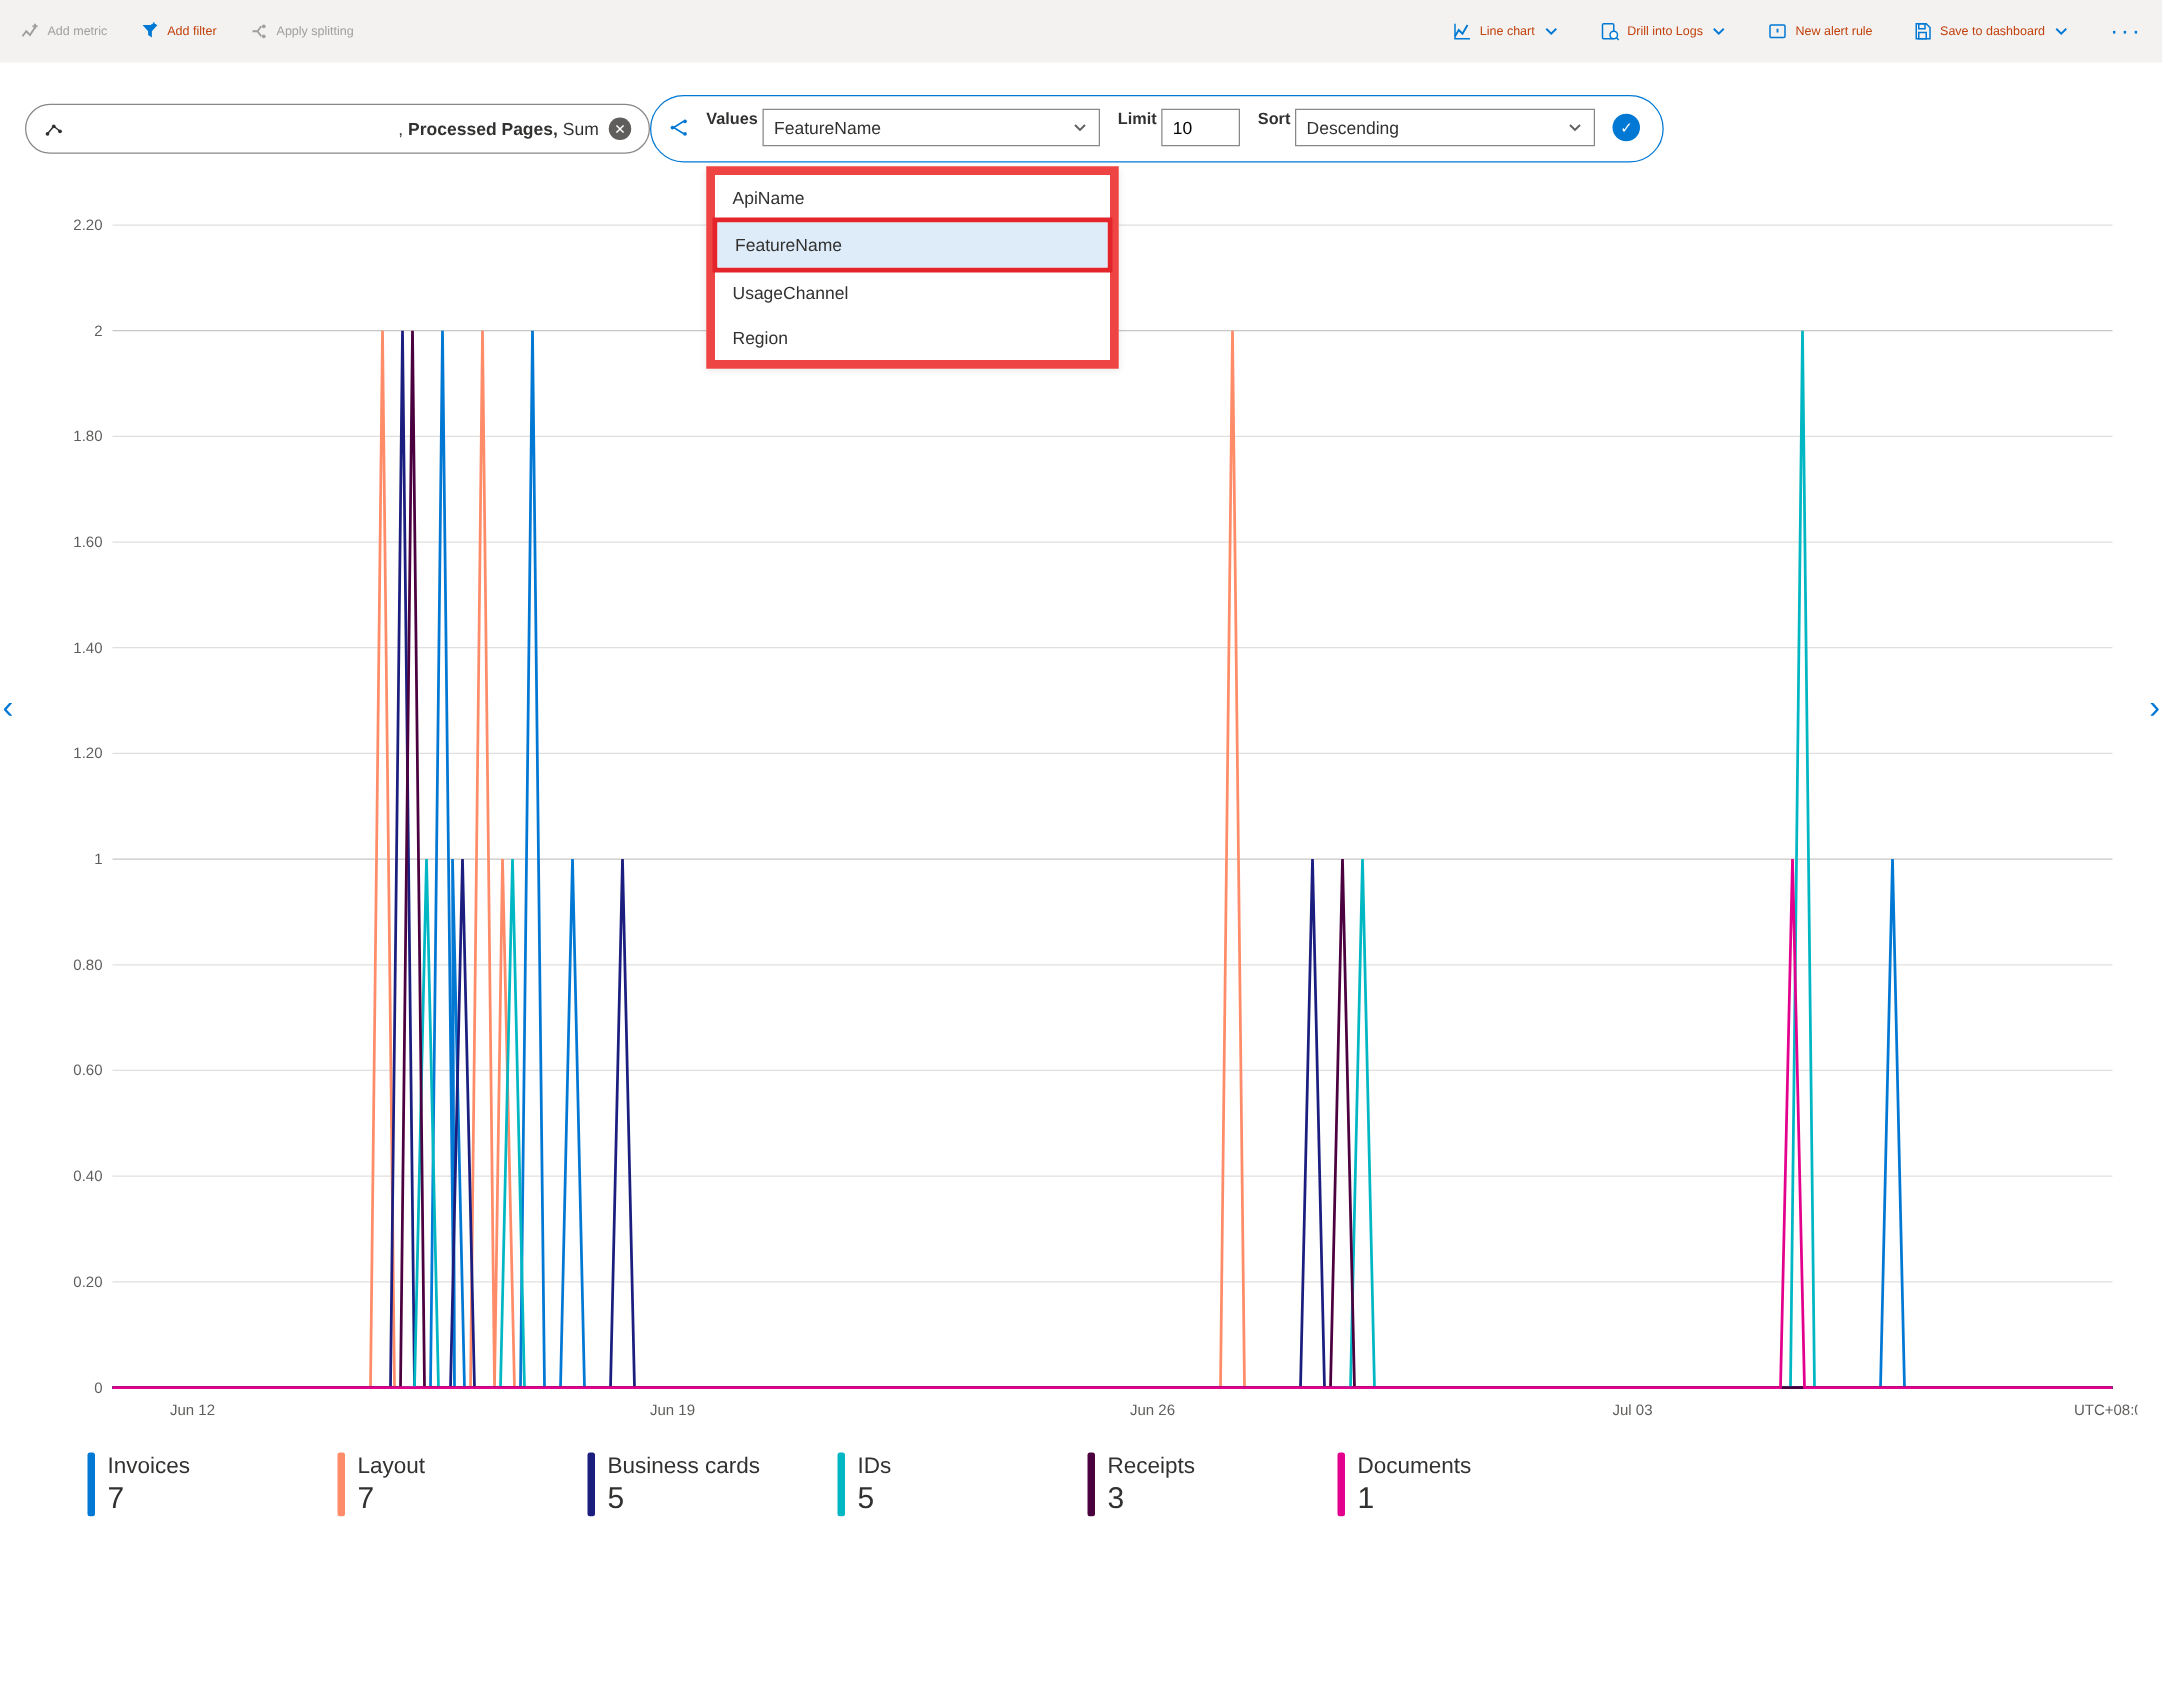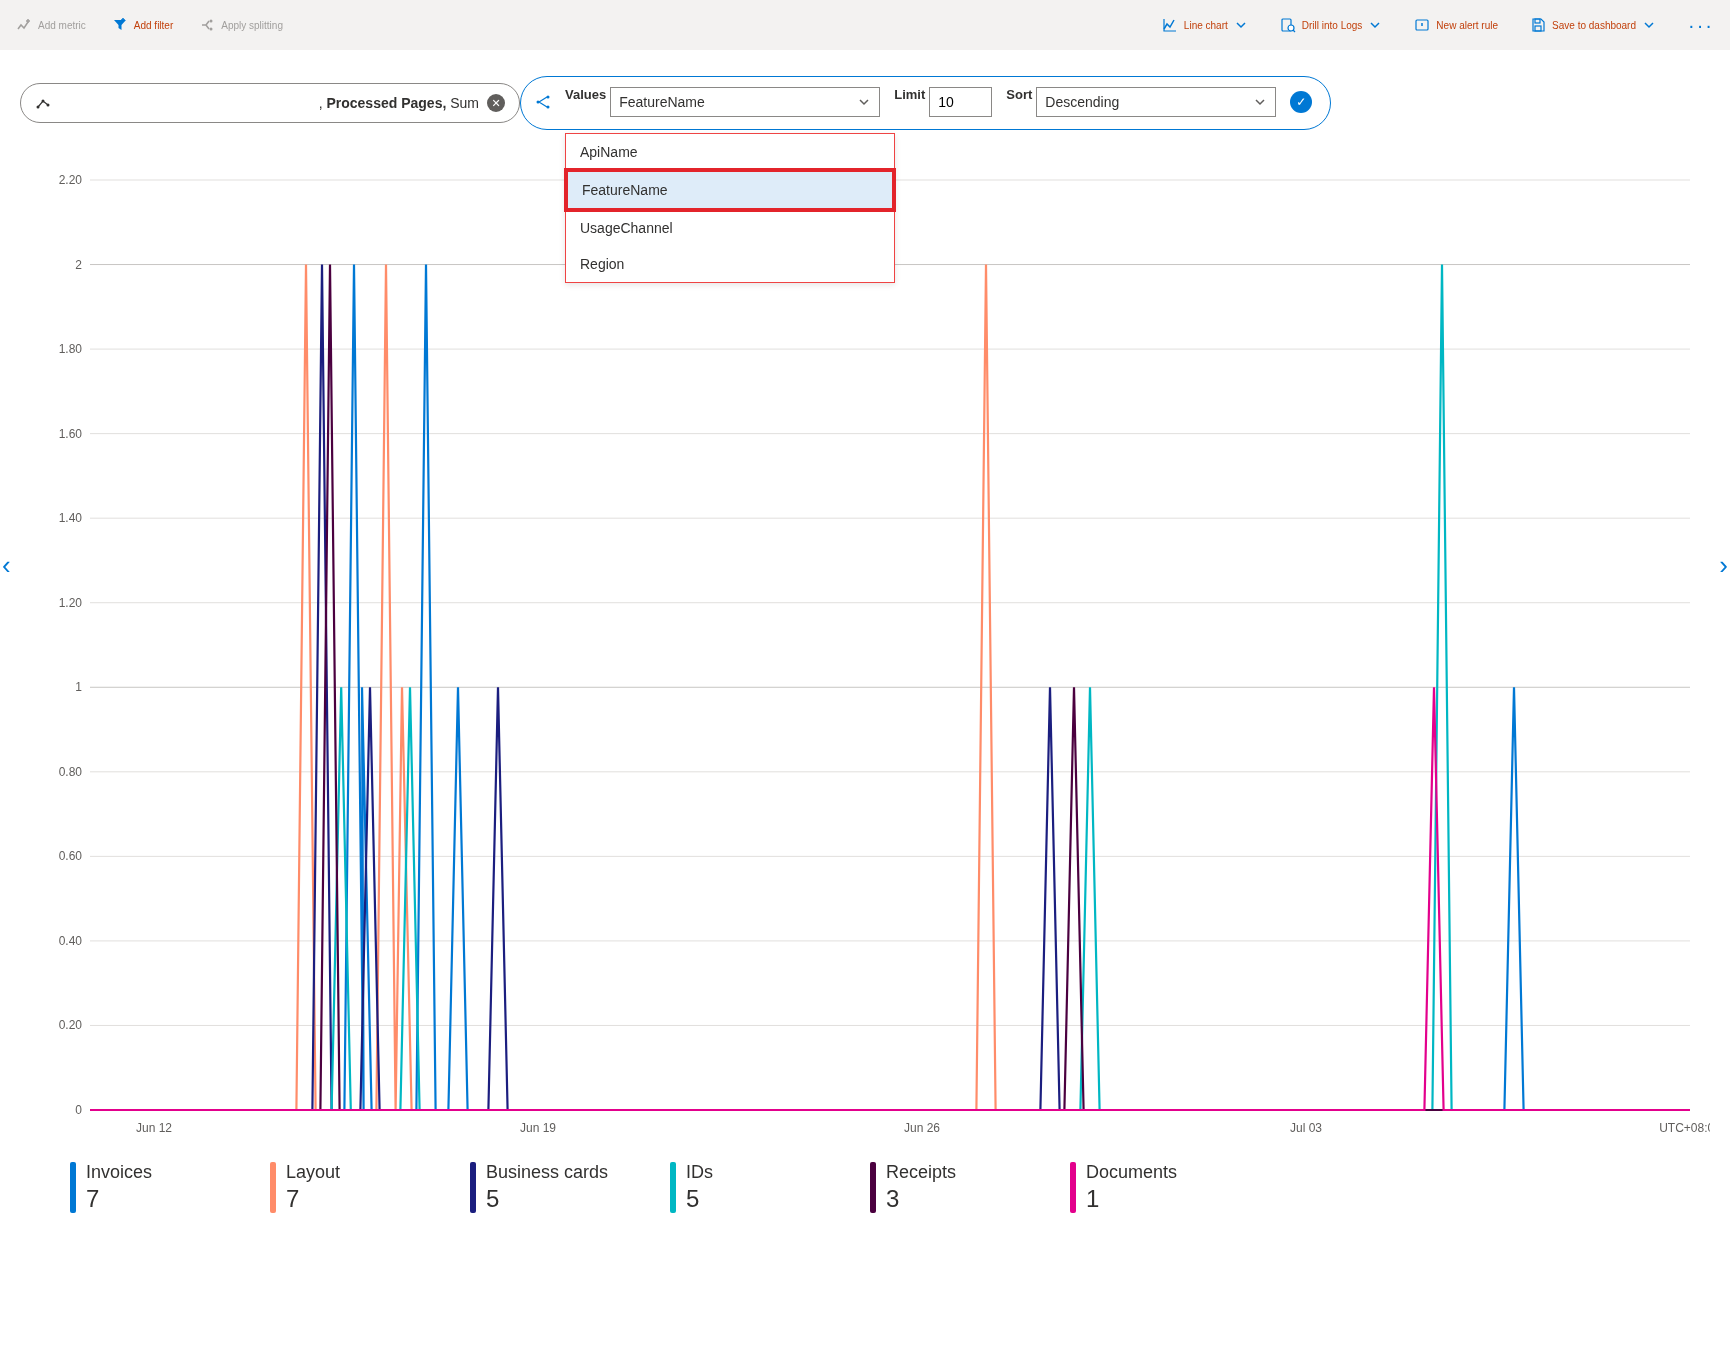--- a/index.html
+++ b/index.html
@@ -28,21 +28,21 @@
   .split-pill .sp-icon { align-self: center; color: #0078d4; }
   .field-col { display: flex; flex-direction: row; gap: 4px; }
   .field-label { font-size: 13px; font-weight: 600; }
   .field-input { height: 30px; border: 1px solid #8a8886; background: #fff; font-size: 14px; padding: 0 8px; display: flex; align-items: center; justify-content: space-between; gap: 8px; }
   .values-input { width: 270px; }
   .limit-input { width: 63px; }
   .sort-input { width: 240px; }
   .confirm-badge { width: 22px; height: 22px; border-radius: 50%; background: #0078d4; color: #fff; display: flex; align-items: center; justify-content: center; font-size: 12px; align-self: center; cursor: pointer; }
 
   
-  .dropdown { position: absolute; top: 46px; left: 0; width: 330px; border: 1px solid #ef4444; background: #fff; z-index: 10; box-shadow: 0 2px 6px rgba(0,0,0,0.1); }
+  .dropdown { position: absolute; top: 46px; left: 0; width: 330px; border: 7px solid #ef4444; background: #fff; z-index: 10; box-shadow: 0 2px 6px rgba(0,0,0,0.1); }
   .dd-item { padding: 10px 14px; font-size: 14px; cursor: pointer; }
   .dd-item.selected { background: #deecf9; }
   .dd-highlight { border: 4px solid #e3242b; margin: -2px; }
 
   
   .chart-wrap { position: relative; margin: 40px 20px 0 20px; }
   .nav-arrow { position: absolute; top: 380px; color: #0078d4; font-size: 26px; cursor: pointer; }
   .nav-left { left: -18px; }
   .nav-right { right: -18px; }
   .chart-svg { display: block; }

